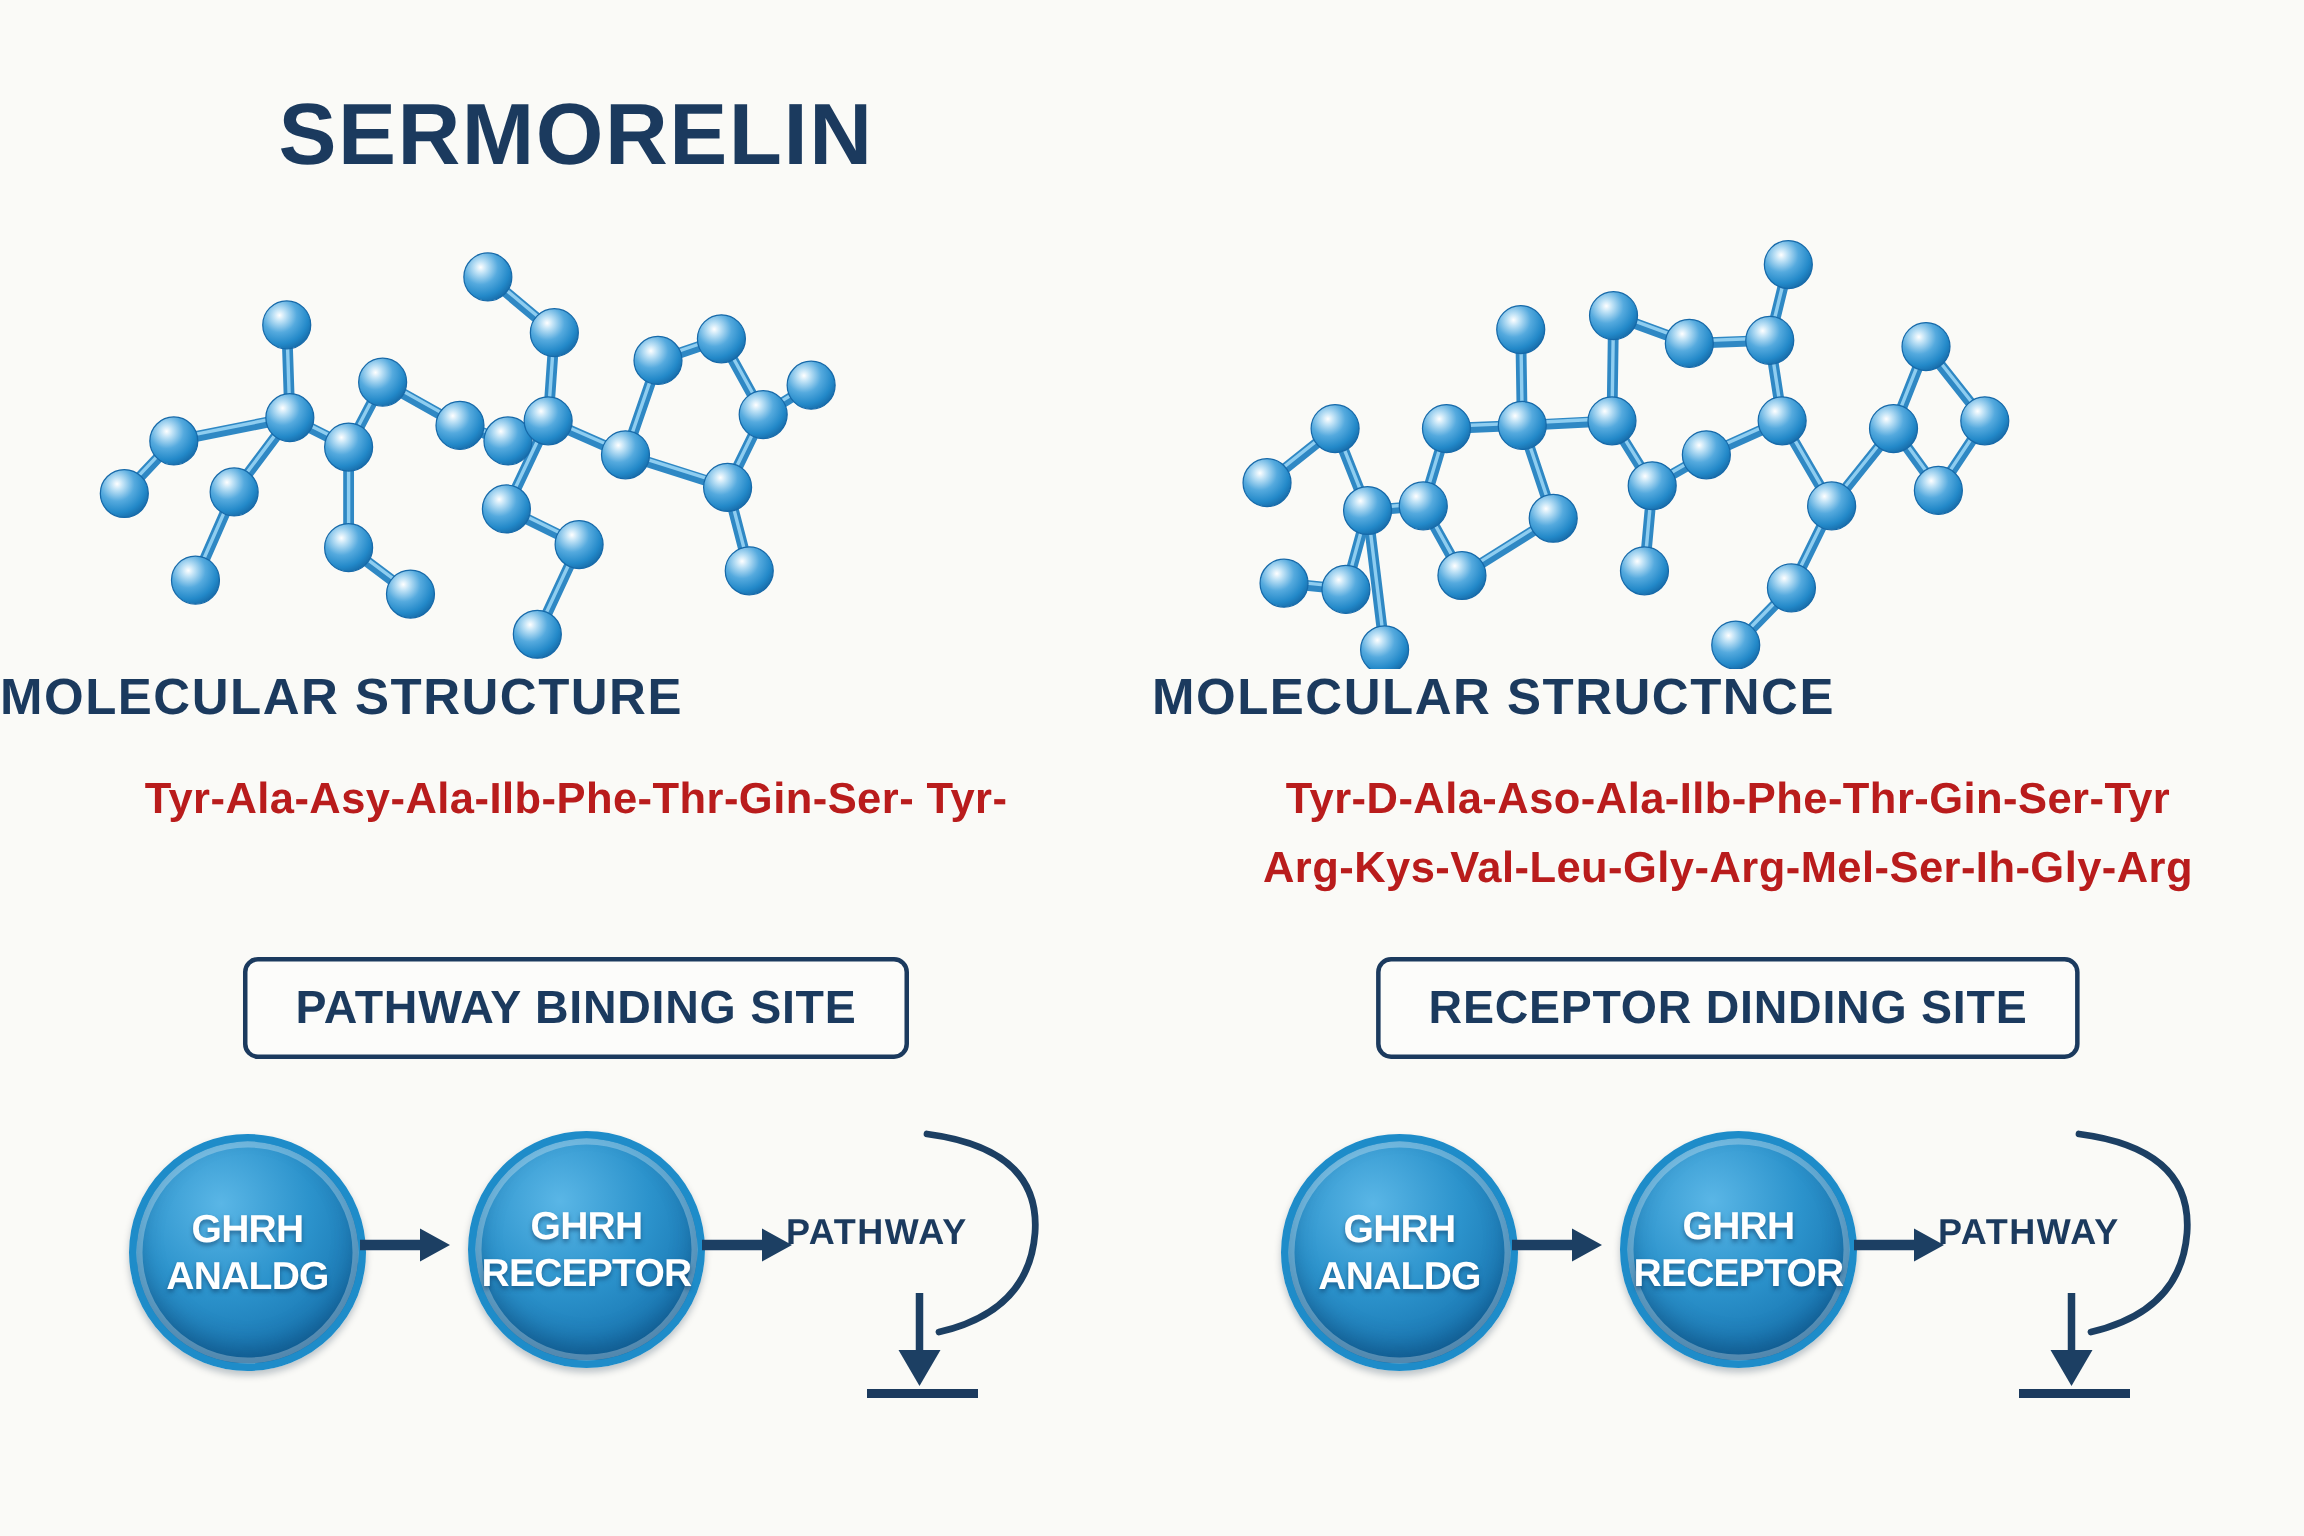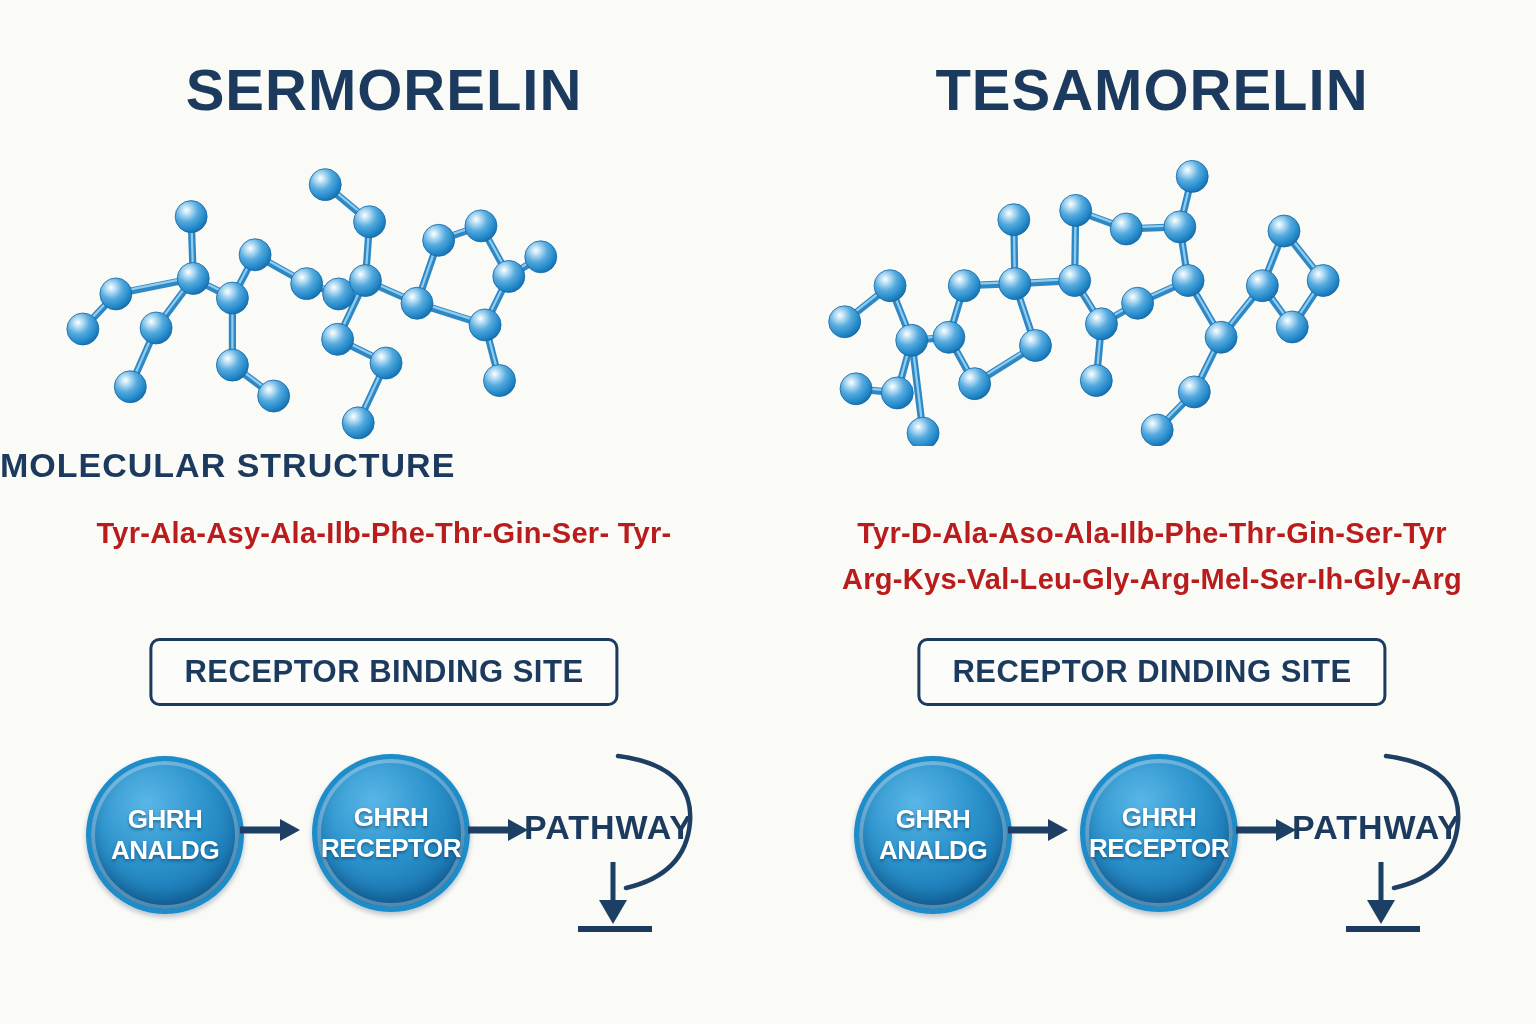--- a/index.html
+++ b/index.html
@@ -36,21 +36,21 @@
                     0 3px 5px rgba(0,30,60,.25);}
   .node1{left:86px;top:756px;}
   .node2{left:312px;top:754px;}
   .node-line{color:#ffffff;font-size:26px;font-weight:bold;letter-spacing:-0.5px;
              line-height:1.2;text-shadow:0 2px 3px rgba(10,50,90,.5);}
 
   .harrow{position:absolute;width:64px;height:28px;}
   .harrow1{left:238px;top:816px;}
   .harrow2{left:466px;top:816px;}
 
-  .pathway-label{position:absolute;left:524px;top:808px;font-size:34px;font-weight:bold;
+  .pathway-label{position:absolute;left:524px;top:808px;font-size:24px;font-weight:bold;
                  letter-spacing:1px;color:#1b3a5e;text-align:right;}
 
   .arc-svg{position:absolute;left:598px;top:748px;width:106px;height:148px;}
   .down-arrow-svg{position:absolute;left:588px;top:856px;width:52px;height:72px;}
   .underline{position:absolute;left:578px;top:926px;width:74px;height:6px;background:#1b3a5e;}
 </style>
 </head>
 <body>
 
 <div class="canvas">
@@ -138,21 +138,21 @@
         <circle cx="352" cy="152" r="15.5" fill="url(#ballGrad0)" stroke="#1669a9" stroke-width="0.8"></circle>
         <circle cx="373" cy="91" r="15.5" fill="url(#ballGrad0)" stroke="#1669a9" stroke-width="0.8"></circle>
         <circle cx="414" cy="77" r="15.5" fill="url(#ballGrad0)" stroke="#1669a9" stroke-width="0.8"></circle>
         <circle cx="441" cy="126" r="15.5" fill="url(#ballGrad0)" stroke="#1669a9" stroke-width="0.8"></circle>
         <circle cx="418" cy="173" r="15.5" fill="url(#ballGrad0)" stroke="#1669a9" stroke-width="0.8"></circle>
         <circle cx="432" cy="227" r="15.5" fill="url(#ballGrad0)" stroke="#1669a9" stroke-width="0.8"></circle>
         <circle cx="472" cy="107" r="15.5" fill="url(#ballGrad0)" stroke="#1669a9" stroke-width="0.8"></circle>
       </svg>
     <div class="struct-label">MOLECULAR STRUCTURE</div>
     <div class="seq seq1">Tyr-Ala-Asy-Ala-Ilb-Phe-Thr-Gin-Ser- Tyr-</div>
-    <div class="bind-box">RECEPTOR BINDING SITE</div>
+    <div class="bind-box">PATHWAY BINDING SITE</div>
 
     <div class="node node1">
       <span class="node-line">GHRH</span>
       <span class="node-line">ANALDG</span>
     </div>
     <svg class="harrow harrow1" viewBox="0 0 64 28">
       <line x1="2" y1="14" x2="44" y2="14" stroke="#1c3f63" stroke-width="7"></line>
       <polygon points="42,3 62,14 42,25" fill="#1c3f63"></polygon>
     </svg>
     <div class="node node2">
@@ -168,21 +168,20 @@
       <path d="M 20,8 Q 96,18 92,74 Q 88,126 28,140" fill="none" stroke="#1c3f63" stroke-width="4.5" stroke-linecap="round"></path>
     </svg>
     <svg class="down-arrow-svg" viewBox="0 0 52 72">
       <line x1="25" y1="6" x2="25" y2="46" stroke="#1c3f63" stroke-width="5"></line>
       <polygon points="11,44 39,44 25,68" fill="#1c3f63"></polygon>
     </svg>
     <div class="underline"></div>
   </section>
 
   <section class="panel right">
-    <div class="title">TESAMORELIN</div>
     <svg class="molecule" viewBox="0 0 640 290">
         <defs>
           <radialGradient id="ballGrad1" cx="35%" cy="30%" r="80%">
             <stop offset="0%" stop-color="#ffffff"></stop>
             <stop offset="16%" stop-color="#bfe2f6"></stop>
             <stop offset="45%" stop-color="#55aade"></stop>
             <stop offset="75%" stop-color="#2389c9"></stop>
             <stop offset="100%" stop-color="#13629f"></stop>
           </radialGradient>
         </defs>
@@ -268,20 +267,21 @@
         <circle cx="271" cy="172" r="15.5" fill="url(#ballGrad1)" stroke="#1669a9" stroke-width="0.8"></circle>
         <circle cx="266" cy="227" r="15.5" fill="url(#ballGrad1)" stroke="#1669a9" stroke-width="0.8"></circle>
         <circle cx="387" cy="185" r="15.5" fill="url(#ballGrad1)" stroke="#1669a9" stroke-width="0.8"></circle>
         <circle cx="361" cy="238" r="15.5" fill="url(#ballGrad1)" stroke="#1669a9" stroke-width="0.8"></circle>
         <circle cx="325" cy="275" r="15.5" fill="url(#ballGrad1)" stroke="#1669a9" stroke-width="0.8"></circle>
         <circle cx="427" cy="135" r="15.5" fill="url(#ballGrad1)" stroke="#1669a9" stroke-width="0.8"></circle>
         <circle cx="448" cy="82" r="15.5" fill="url(#ballGrad1)" stroke="#1669a9" stroke-width="0.8"></circle>
         <circle cx="486" cy="130" r="15.5" fill="url(#ballGrad1)" stroke="#1669a9" stroke-width="0.8"></circle>
         <circle cx="456" cy="175" r="15.5" fill="url(#ballGrad1)" stroke="#1669a9" stroke-width="0.8"></circle>
       </svg>
+    <div class="struct-label">MOLECULAR STRUCTNCE</div>
     <div class="seq seq2">Arg-Kys-Val-Leu-Gly-Arg-Mel-Ser-Ih-Gly-Arg</div>
     <div class="seq seq1">Tyr-D-Ala-Aso-Ala-Ilb-Phe-Thr-Gin-Ser-Tyr</div>
     <div class="bind-box">RECEPTOR DINDING SITE</div>
 
     <div class="node node1">
       <span class="node-line">GHRH</span>
       <span class="node-line">ANALDG</span>
     </div>
     <svg class="harrow harrow1" viewBox="0 0 64 28">
       <line x1="2" y1="14" x2="44" y2="14" stroke="#1c3f63" stroke-width="7"></line>

